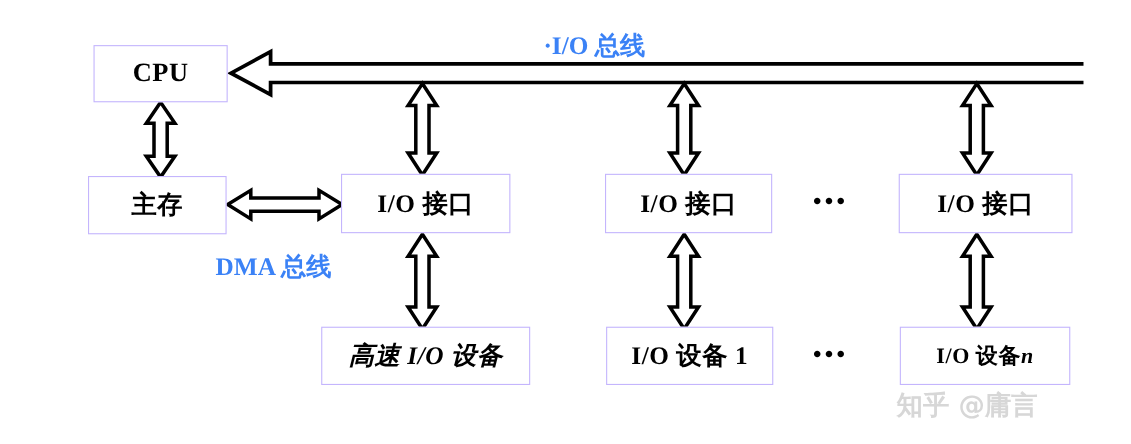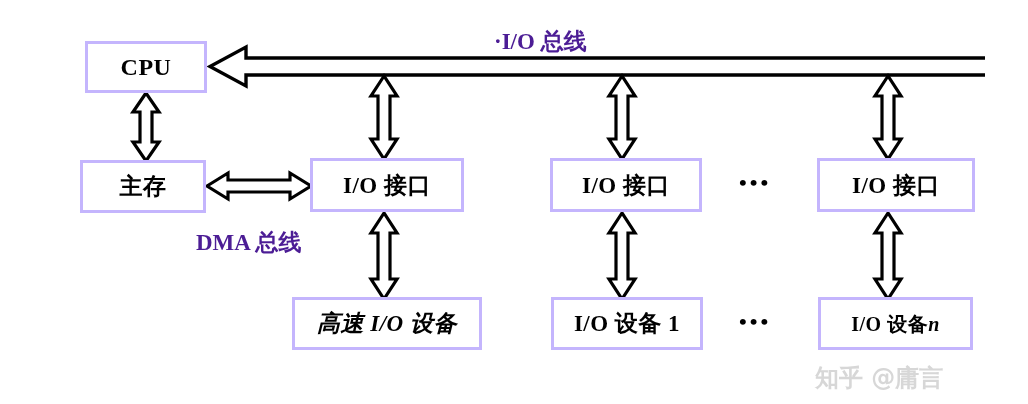--- a/index.html
+++ b/index.html
@@ -18,37 +18,37 @@
   #svg-layer {
     position: absolute;
     left: 0;
     top: 0;
     width: 1028px;
     height: 404px;
   }
   .node-box {
     position: absolute;
     box-sizing: border-box;
-    border: 3px solid #c4b5fd;
+    border: 1px solid #c4b5fd;
     background: #ffffff;
     display: flex;
     align-items: center;
     justify-content: center;
     color: #000000;
     font-weight: 700;
     letter-spacing: 0.5px;
     z-index: 3;
   }
   .node-label {
     white-space: nowrap;
     line-height: 1;
   }
   .free-label {
     position: absolute;
-    color: #4c1d95;
+    color: #3b82f6;
     font-weight: 700;
     white-space: nowrap;
     z-index: 4;
     line-height: 1;
   }
   .ellipsis {
     position: absolute;
     color: #000000;
     font-weight: 900;
     letter-spacing: 3px;
@@ -163,15 +163,15 @@
 
   <div class="free-label" style="left:494px; top:30px; font-size:23px;">·I/O 总线</div>
 
 
   <div class="free-label" style="left:196px; top:231px; font-size:23px;">DMA 总线</div>
 
   <div class="ellipsis" style="left:739px; top:172px; font-size:22px;">•••</div>
 
   <div class="ellipsis" style="left:739px; top:311px; font-size:22px;">•••</div>
 
-  <div class="watermark" style="left:815px; top:366px; font-size:24px;">知乎 @庸言</div>
+  <div class="watermark" style="left:815px; top:356px; font-size:24px;">知乎 @庸言</div>
 
 </div>
 
 </body></html>

